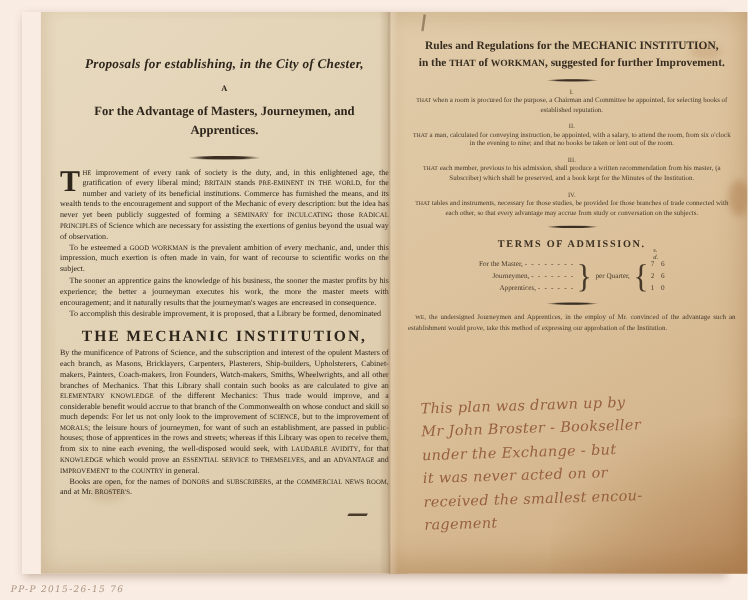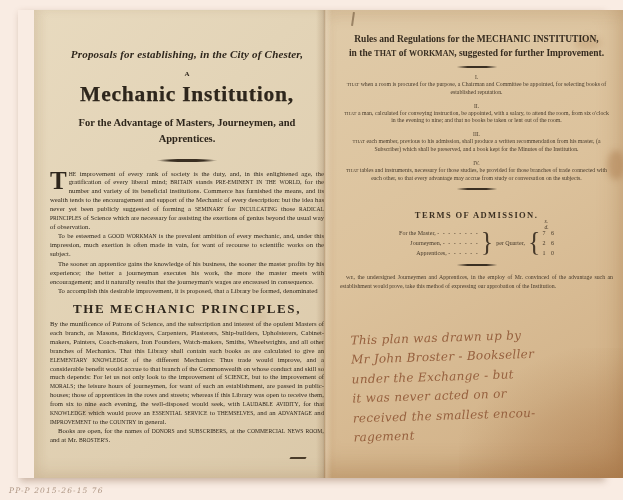--- a/index.html
+++ b/index.html
@@ -44,21 +44,21 @@
   .dropcap-letter{float:left;font-size:25px;line-height:20px;padding:1px 2px 0 0;font-weight:bold;}
   .sc{font-size:.84em;}
 
   .section-heading{font-size:13px;font-weight:bold;text-align:center;letter-spacing:1.6px;margin:5px 0 3px;}
   .end-dash{width:16px;height:2px;background:#4a3c2a;margin:12px 18px 0 auto;transform:skewX(-30deg);}
 
   .rules-heading{font-size:9.5px;font-weight:bold;text-align:center;line-height:1.5;color:#362c20;}
   .rule-numeral{font-size:5.5px;text-align:center;margin-top:6px;color:#4a3d2d;}
   .rule-text{font-size:5.8px;line-height:1.35;text-align:center;color:#46392a;margin-top:1px;padding:0 6px;}
 
-  .terms-heading{font-size:8.5px;font-weight:bold;text-align:center;letter-spacing:1.4px;margin-top:20px;color:#3c3022;}
+  .terms-heading{font-size:8.5px;font-weight:bold;text-align:center;letter-spacing:1.4px;margin-top:8px;color:#3c3022;}
   .terms-table{display:flex;justify-content:center;align-items:center;margin-top:8px;font-size:6px;color:#46392a;position:relative;}
   .terms-labels{text-align:right;}
   .terms-labels div{line-height:1.7;}
   .terms-dashes{letter-spacing:1px;}
   .brace{font-size:26px;font-weight:400;transform:scaleY(1.05);color:#46392a;padding:0 2px;line-height:1;}
   .per-quarter{font-size:6px;padding:0 1px;}
   .terms-amounts{text-align:left;position:relative;}
   .terms-amounts div{line-height:1.7;word-spacing:4px;}
   .currency-header{position:absolute;top:-9px;left:2px;font-size:5.5px;font-style:italic;word-spacing:1px !important;line-height:1 !important;}
   .pledge{font-size:5.8px;line-height:1.4;text-align:justify;color:#46392a;margin-top:7px;text-indent:6px;padding:0 4px;}
@@ -75,30 +75,29 @@
 
 <div class="stage">
   <div class="sheet">
 
     <div class="page page-left">
       <div class="spot spot-c"></div>
       <div class="spot spot-d"></div>
       <div class="col col-left">
         <div class="tagline">Proposals for establishing, in the City of Chester,</div>
         <div class="article-a">A</div>
-        <div class="main-title">Mechanic Institution,</div>
         <div class="subtitle">For the Advantage of Masters, Journeymen, and Apprentices.</div>
         <div class="taper"></div>
 
         <p class="bodytext"><span class="dropcap-letter">T</span><span><span class="sc">HE</span> improvement of every rank of society is the duty, and, in this enlightened age, the gratification of every liberal mind; <span class="sc">BRITAIN</span> stands <span class="sc">PRE-EMINENT</span> <span class="sc">IN</span> <span class="sc">THE</span> <span class="sc">WORLD</span>, for the number and variety of its beneficial institutions. Commerce has furnished the means, and its wealth tends to the encouragement and support of the Mechanic of every description: but the idea has never yet been publicly suggested of forming a <span class="sc">SEMINARY</span> for <span class="sc">INCULCATING</span> those <span class="sc">RADICAL</span> <span class="sc">PRINCIPLES</span> of Science which are necessary for assisting the exertions of genius beyond the usual way of observation.</span></p>
         <p class="bodytext indent">To be esteemed a <span class="sc">GOOD</span> <span class="sc">WORKMAN</span> is the prevalent ambition of every mechanic, and, under this impression, much exertion is often made in vain, for want of recourse to scientific works on the subject.</p>
         <p class="bodytext indent">The sooner an apprentice gains the knowledge of his business, the sooner the master profits by his experience; the better a journeyman executes his work, the more the master meets with encouragement; and it naturally results that the journeyman's wages are encreased in consequence.</p>
         <p class="bodytext indent">To accomplish this desirable improvement, it is proposed, that a Library be formed, denominated</p>
 
-        <div class="section-heading">THE MECHANIC PRINCIPLES,</div>
+        <div class="section-heading">THE MECHANIC INSTITUTION,</div>
 
         <p class="bodytext">By the munificence of Patrons of Science, and the subscription and interest of the opulent Masters of each branch, as Masons, Bricklayers, Carpenters, Plasterers, Ship-builders, Upholsterers, Cabinet-makers, Painters, Coach-makers, Iron Founders, Watch-makers, Smiths, Wheelwrights, and all other branches of Mechanics. That this Library shall contain such books as are calculated to give an <span class="sc">ELEMENTARY</span> <span class="sc">KNOWLEDGE</span> of the different Mechanics: Thus trade would improve, and a considerable benefit would accrue to that branch of the Commonwealth on whose conduct and skill so much depends: For let us not only look to the improvement of <span class="sc">SCIENCE</span>, but to the improvement of <span class="sc">MORALS</span>; the leisure hours of journeymen, for want of such an establishment, are passed in public-houses; those of apprentices in the rows and streets; whereas if this Library was open to receive them, from six to nine each evening, the well-disposed would seek, with <span class="sc">LAUDABLE</span> <span class="sc">AVIDITY</span>, for that <span class="sc">KNOWLEDGE</span> which would prove an <span class="sc">ESSENTIAL</span> <span class="sc">SERVICE</span> to <span class="sc">THEMSELVES</span>, and an <span class="sc">ADVANTAGE</span> and <span class="sc">IMPROVEMENT</span> to the <span class="sc">COUNTRY</span> in general.</p>
         <p class="bodytext indent">Books are open, for the names of <span class="sc">DONORS</span> and <span class="sc">SUBSCRIBERS</span>, at the <span class="sc">COMMERCIAL</span> <span class="sc">NEWS</span> <span class="sc">ROOM</span>, and at Mr. <span class="sc">BROSTER'S</span>.</p>
 
         <div class="end-dash"></div>
       </div>
     </div>
 
     <div class="page page-right">
       <div class="spot spot-a"></div>

